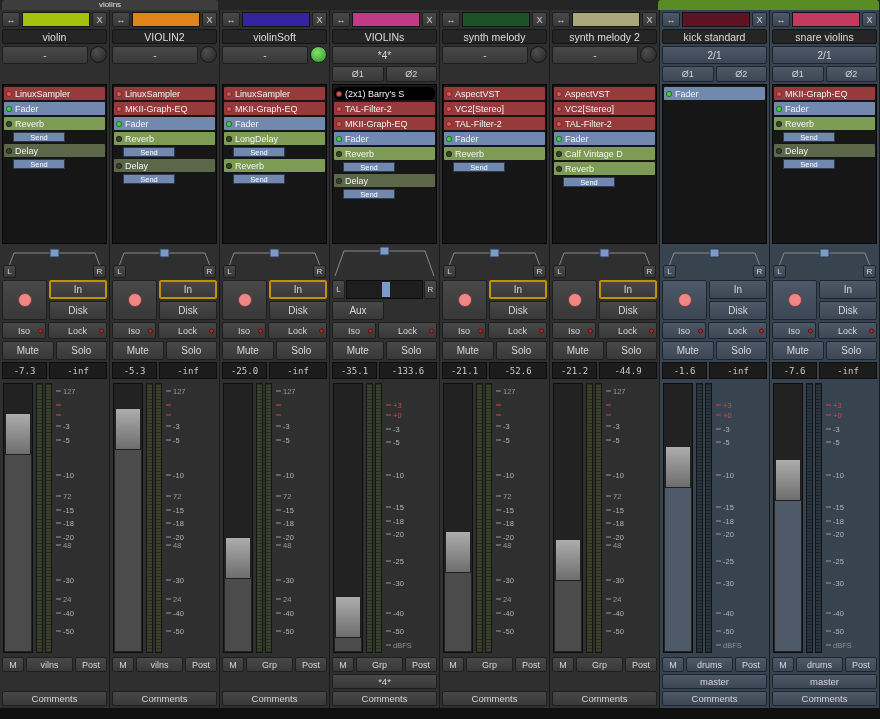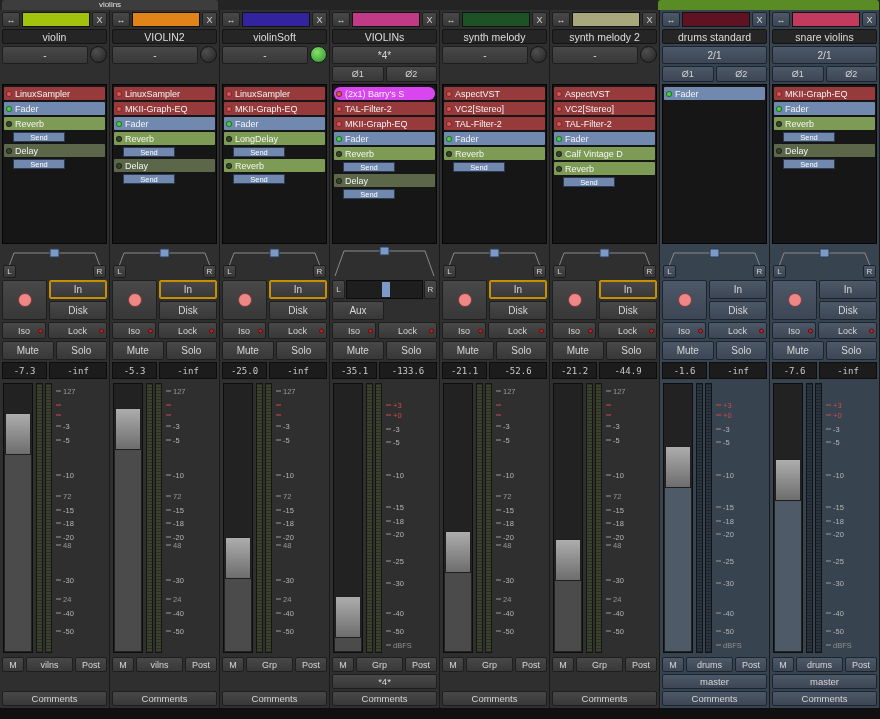--- a/index.html
+++ b/index.html
@@ -532,21 +532,21 @@
       </div>
       <div class="btn namebtn">VIOLINs</div>
       <div class="row iorow">
         <div class="btn iobtn">*4*</div>
       </div>
       <div class="row phaserow">
         <div class="btn phbtn">Ø1</div>
         <div class="btn phbtn">Ø2</div>
       </div>
       <div class="procbox">
-        <div class="proc" style="background: #d946ef; border-radius: 6px;">
+        <div class="proc" style="background: #000000; border-radius: 6px;">
           <span class="led" style="background: rgb(224, 85, 85);"></span>
           <span class="plabel">(2x1) Barry's S</span>
         </div>
         <div class="proc" style="background: rgb(150, 58, 60);">
           <span class="led" style="background: rgb(224, 85, 85);"></span>
           <span class="plabel">TAL-Filter-2</span>
         </div>
         <div class="proc" style="background: rgb(150, 58, 60);">
           <span class="led" style="background: rgb(224, 85, 85);"></span>
           <span class="plabel">MKII-Graph-EQ</span>
@@ -967,21 +967,21 @@
       </div>
       <div class="row outrow"></div>
       <div class="btn commentsbtn">Comments</div>
     </div>
     <div class="strip sel">
       <div class="row header">
         <div class="btn wbtn">↔</div>
         <div class="colorbar" style="background: rgb(95, 19, 34);"></div>
         <div class="btn xbtn">X</div>
       </div>
-      <div class="btn namebtn">drums standard</div>
+      <div class="btn namebtn">kick standard</div>
       <div class="row iorow">
         <div class="btn iobtn">2/1</div>
       </div>
       <div class="row phaserow">
         <div class="btn phbtn">Ø1</div>
         <div class="btn phbtn">Ø2</div>
       </div>
       <div class="procbox">
         <div class="proc" style="background: rgb(113, 137, 174);">
           <span class="led" style="background: rgb(69, 209, 72);"></span>

